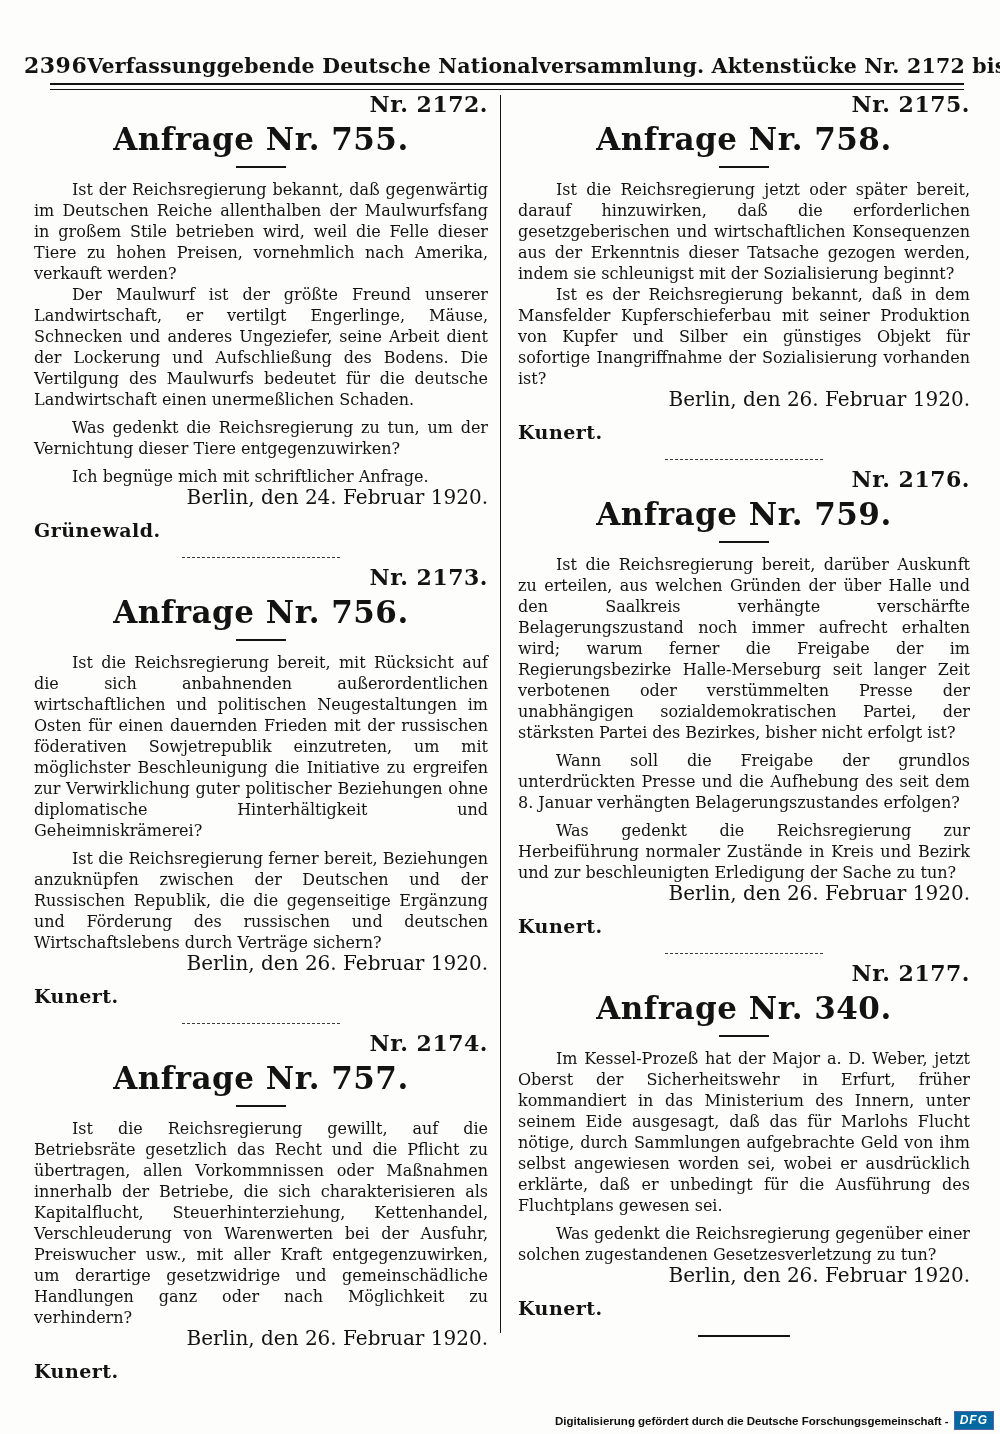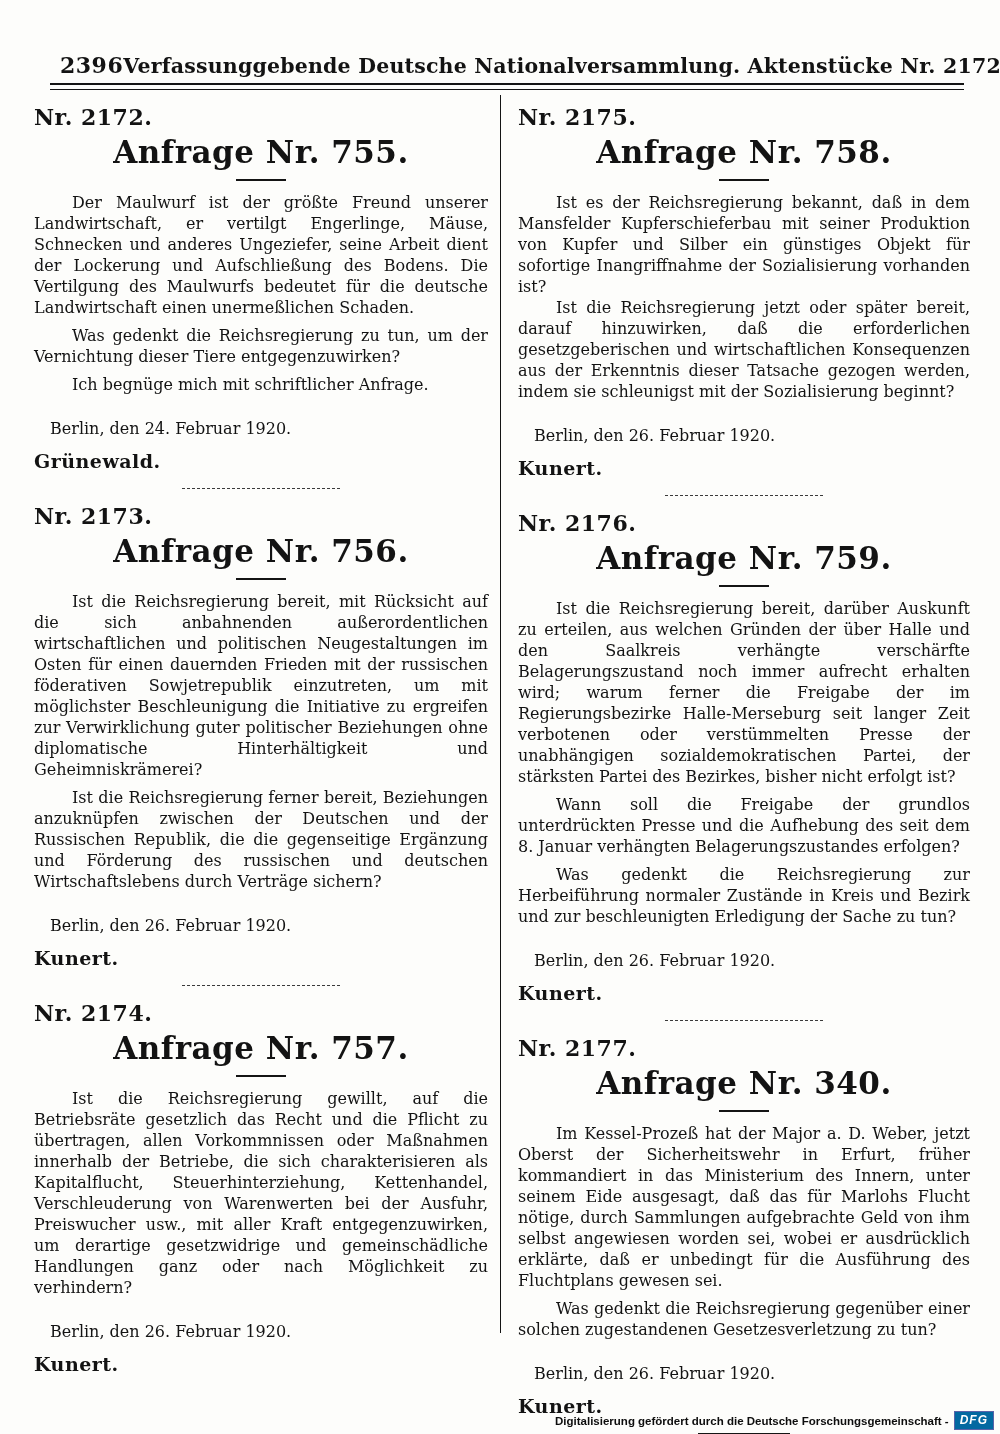--- a/index.html
+++ b/index.html
@@ -5,21 +5,21 @@
   html,body{margin:0;padding:0;background:#d8d8d4;}
   .page{
     width:1000px;height:1434px;position:relative;margin:0 auto;
     background:#fdfdfb;color:#131313;
     font-family:"DejaVu Serif","Liberation Serif",serif;
     overflow:hidden;
   }
   
   .header-row{
     display:flex;align-items:baseline;
-    padding:52px 40px 0 60px;
+    padding:52px 40px 0 24px;
   }
   .page-number{font-size:22px;font-weight:bold;letter-spacing:.5px;}
   .header-title{
     flex:1;text-align:center;font-size:20.5px;font-weight:bold;
     letter-spacing:.2px;white-space:nowrap;
   }
   .double-rule{
     margin:5px 36px 0 50px;height:4px;
     border-top:2.5px solid #141414;border-bottom:1.5px solid #141414;
   }
@@ -27,35 +27,35 @@
   .cols{display:flex;padding:0 30px 0 34px;}
   .col{width:50%;box-sizing:border-box;}
   .col.left{padding-right:14px;}
   .col.right{padding-left:16px;}
   .vrule{
     position:absolute;left:500px;top:95px;height:1238px;width:0;
     border-left:1.6px solid #141414;
   }
   
   .num{
-    text-align:left;font-size:22px;font-weight:bold;
-    margin:14px 0 0;letter-spacing:.5px;
+    text-align:right;font-size:22px;font-weight:bold;
+    margin:1px 0 0;letter-spacing:.5px;
   }
   .title{
     text-align:center;font-size:31px;font-weight:bold;
     margin:4px 0 0;letter-spacing:.5px;
   }
   .trule{width:50px;border-top:2px solid #141414;margin:9px auto 11px;}
   p.body{
     font-size:16px;line-height:21px;text-align:justify;
     text-indent:38px;margin:0;
   }
   p.body.sp{margin-top:7px;}
   p.dateline{
-    font-size:16px;line-height:21px;margin:23px 0 0;text-indent:16px;
+    font-size:20px;line-height:21px;margin:0 0 0;text-indent:16px;text-align:right;
   }
   p.signature{
     text-align:left;font-size:19px;font-weight:bold;margin:11px 0 0;
     letter-spacing:.5px;
   }
   .divider{margin:16px auto 6px;}
   .divider.dotted{width:158px;border-top:1.5px dashed #3a3a3a;}
   .divider.solid{width:92px;border-top:2.5px solid #141414;}
   
   .footer{
@@ -83,20 +83,21 @@
   <div class="vrule"></div>
 
   <div class="cols">
 
     <div class="col left">
 
       <section>
         <div class="num">Nr. 2172.</div>
         <div class="title">Anfrage Nr. 755.</div>
         <div class="trule"></div>
+        <p class="body">Ist der Reichsregierung bekannt, daß gegenwärtig im Deutschen Reiche allenthalben der Maulwurfsfang in großem Stile betrieben wird, weil die Felle dieser Tiere zu hohen Preisen, vornehmlich nach Amerika, verkauft werden?</p>
         <p class="body">Der Maulwurf ist der größte Freund unserer Landwirtschaft, er vertilgt Engerlinge, Mäuse, Schnecken und anderes Ungeziefer, seine Arbeit dient der Lockerung und Aufschließung des Bodens. Die Vertilgung des Maulwurfs bedeutet für die deutsche Landwirtschaft einen unermeßlichen Schaden.</p>
         <p class="body sp">Was gedenkt die Reichsregierung zu tun, um der Vernichtung dieser Tiere entgegenzuwirken?</p>
         <p class="body sp">Ich begnüge mich mit schriftlicher Anfrage.</p>
         <p class="dateline">Berlin, den 24. Februar 1920.</p>
         <p class="signature">Grünewald.</p>
         <div class="divider dotted"></div>
       </section>
 
       <section>
         <div class="num">Nr. 2173.</div>
@@ -120,22 +121,22 @@
       </section>
 
     </div>
 
     <div class="col right">
 
       <section>
         <div class="num">Nr. 2175.</div>
         <div class="title">Anfrage Nr. 758.</div>
         <div class="trule"></div>
+        <p class="body">Ist die Reichsregierung jetzt oder später bereit, darauf hinzuwirken, daß die erforderlichen gesetzgeberischen und wirtschaftlichen Konsequenzen aus der Erkenntnis dieser Tatsache gezogen werden, indem sie schleunigst mit der Sozialisierung beginnt?</p>
         <p class="body">Ist es der Reichsregierung bekannt, daß in dem Mansfelder Kupferschieferbau mit seiner Produktion von Kupfer und Silber ein günstiges Objekt für sofortige Inangriffnahme der Sozialisierung vorhanden ist?</p>
-        <p class="body">Ist die Reichsregierung jetzt oder später bereit, darauf hinzuwirken, daß die erforderlichen gesetzgeberischen und wirtschaftlichen Konsequenzen aus der Erkenntnis dieser Tatsache gezogen werden, indem sie schleunigst mit der Sozialisierung beginnt?</p>
         <p class="dateline">Berlin, den 26. Februar 1920.</p>
         <p class="signature">Kunert.</p>
         <div class="divider dotted"></div>
       </section>
 
       <section>
         <div class="num">Nr. 2176.</div>
         <div class="title">Anfrage Nr. 759.</div>
         <div class="trule"></div>
         <p class="body">Ist die Reichsregierung bereit, darüber Auskunft zu erteilen, aus welchen Gründen der über Halle und den Saalkreis verhängte verschärfte Belagerungszustand noch immer aufrecht erhalten wird; warum ferner die Freigabe der im Regierungsbezirke Halle-Merseburg seit langer Zeit verbotenen oder verstümmelten Presse der unabhängigen sozialdemokratischen Partei, der stärksten Partei des Bezirkes, bisher nicht erfolgt ist?</p>

